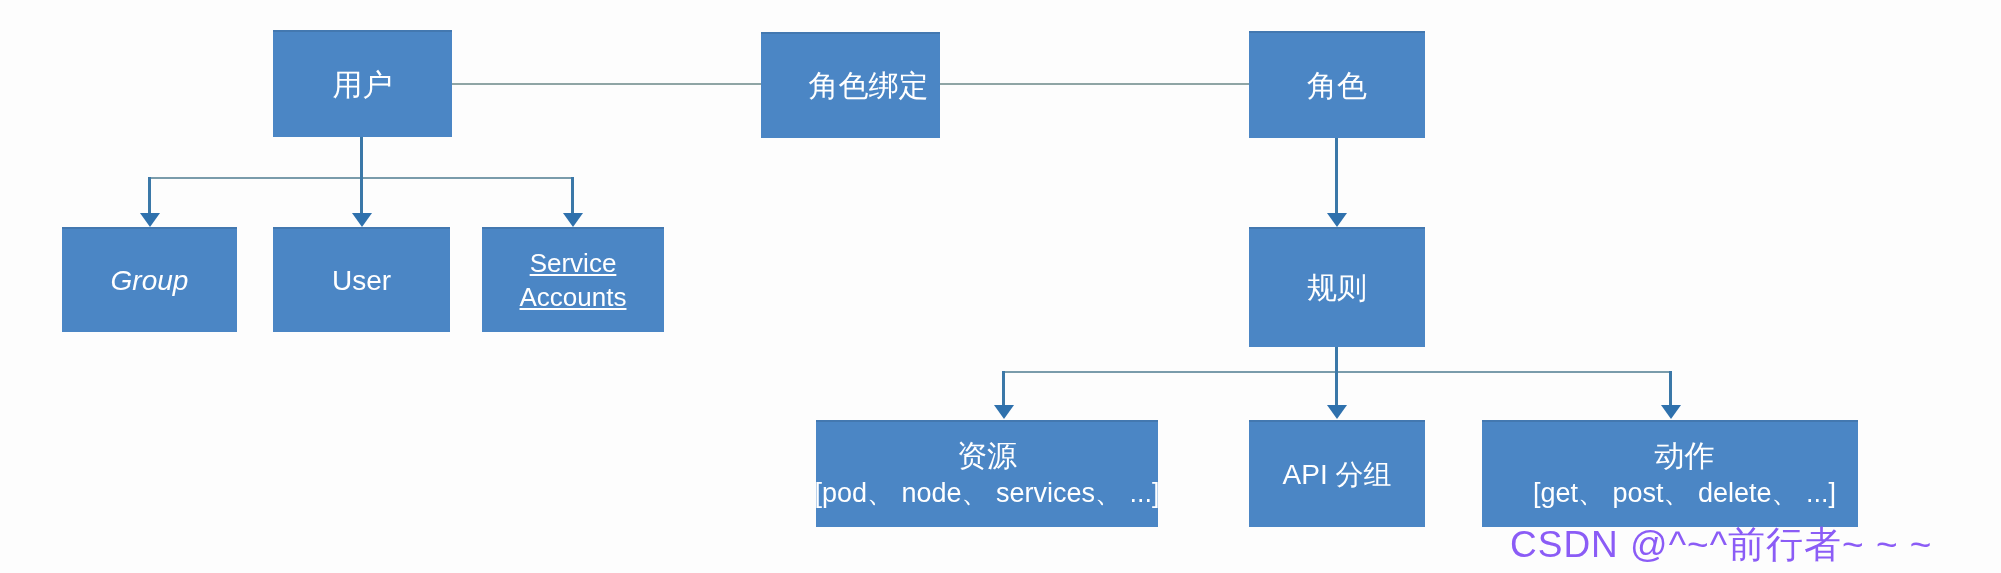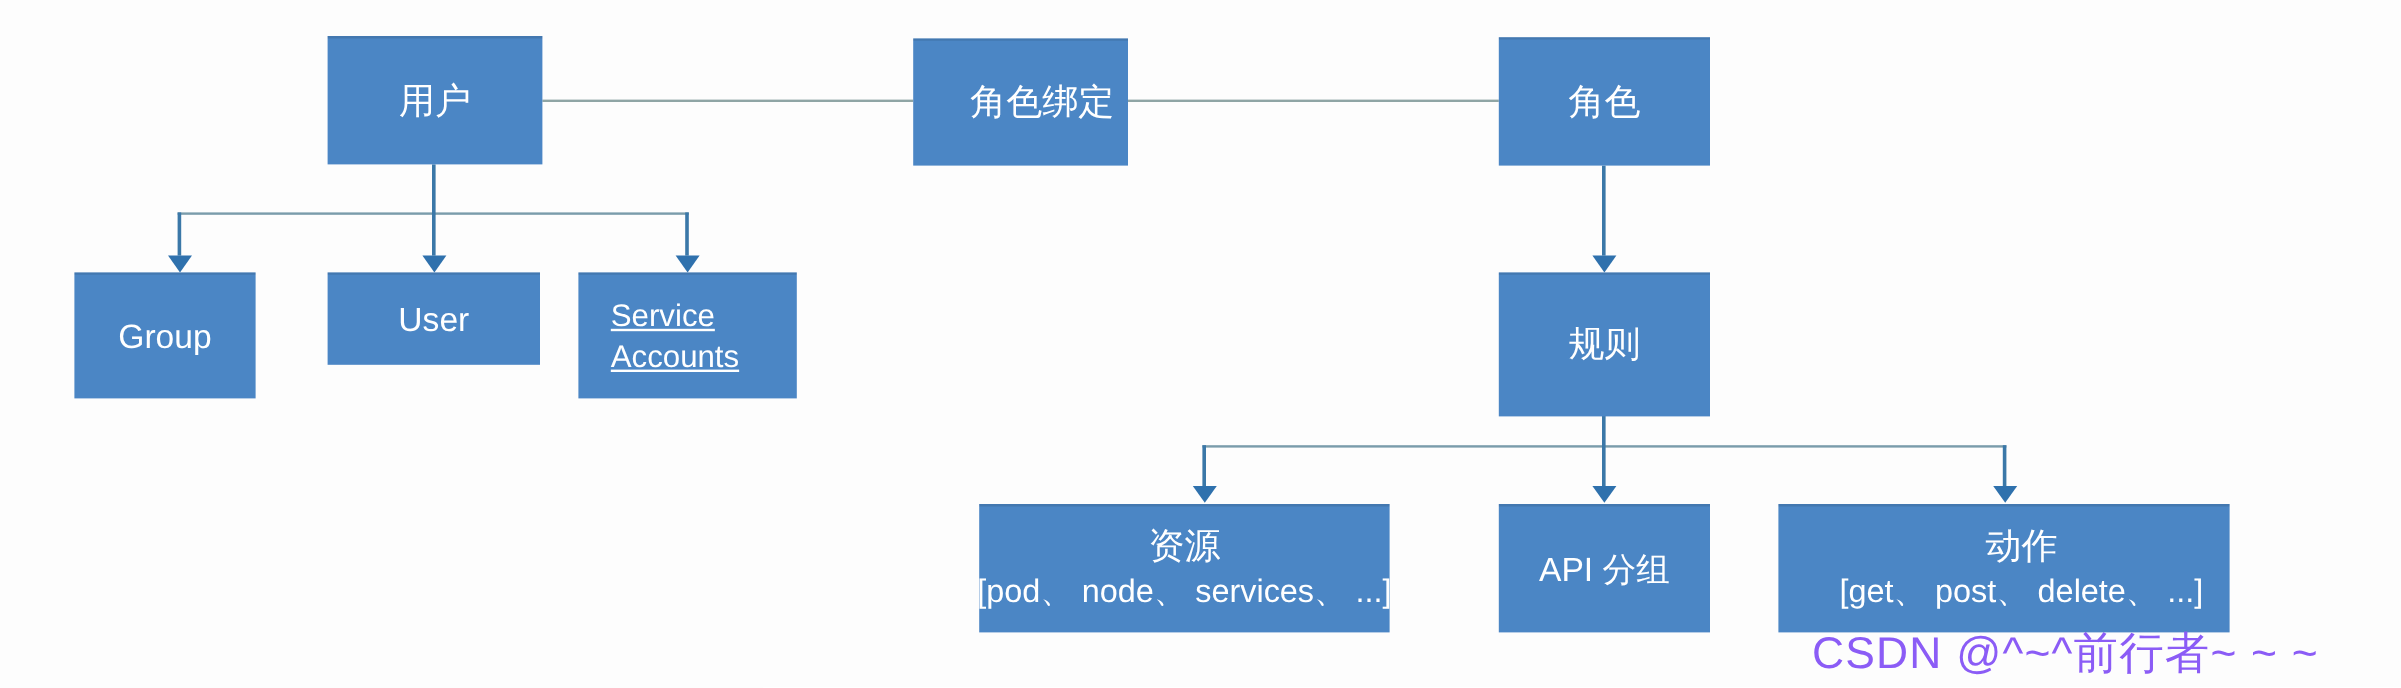--- a/index.html
+++ b/index.html
@@ -17,21 +17,21 @@
   }
   
   .node {
     position: absolute;
     background: #4b86c5;
     color: #ffffff;
     display: flex;
     flex-direction: column;
     align-items: center;
     justify-content: center;
-    text-align: left;
+    text-align: center;
     box-sizing: border-box;
     border-top: 2px solid rgba(0,0,0,0.10);
   }
   .node .lbl      { font-size: 30px; line-height: 1.2; }
   .node .lbl-lat  { font-size: 28px; line-height: 1.25; }
   .node .lbl-wrap { font-size: 26px; line-height: 1.3; max-width: 128px; }
   .node .sub      { font-size: 27px; line-height: 1.25; margin-top: 3px; white-space: nowrap; }
   
   .hline { position: absolute; height: 2px; background: #8fa5a5; }
   .bar   { position: absolute; height: 2px; background: #7a9cab; }
@@ -81,24 +81,24 @@
   <div class="node" style="left:273px; top:30px; width:179px; height:107px;">
     <span class="lbl">用户</span>
   </div>
   <div class="node" style="left:761px; top:32px; width:179px; height:106px;padding-left:36px;">
     <span class="lbl">角色绑定</span>
   </div>
   <div class="node" style="left:1249px; top:31px; width:176px; height:107px;">
     <span class="lbl">角色</span>
   </div>
 
-  <div class="node" style="left:62px; top:227px; width:151px; height:105px;">
+  <div class="node" style="left:62px; top:227px; width:175px; height:105px;font-style:italic;">
     <span class="lbl-lat">Group</span>
   </div>
-  <div class="node" style="left:273px; top:227px; width:177px; height:77px;">
+  <div class="node" style="left:273px; top:227px; width:177px; height:105px;">
     <span class="lbl-lat">User</span>
   </div>
   <div class="node" style="left:482px; top:227px; width:182px; height:105px;text-decoration:underline;">
     <span class="lbl-wrap">Service Accounts</span>
   </div>
   <div class="node" style="left:1249px; top:227px; width:176px; height:120px;">
     <span class="lbl">规则</span>
   </div>
 
   <div class="node" style="left:816px; top:420px; width:342px; height:107px;">

